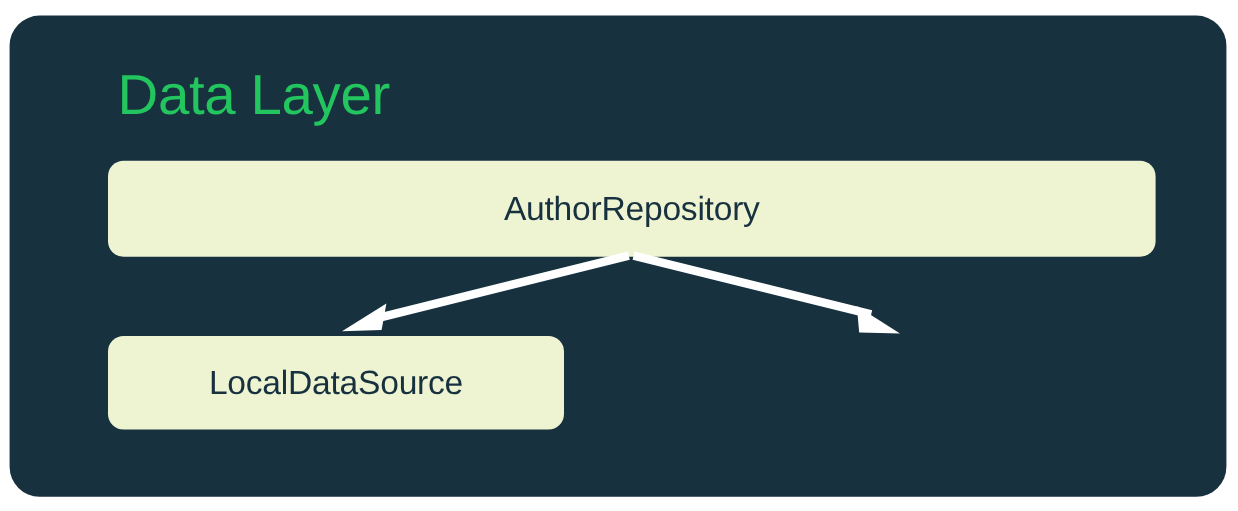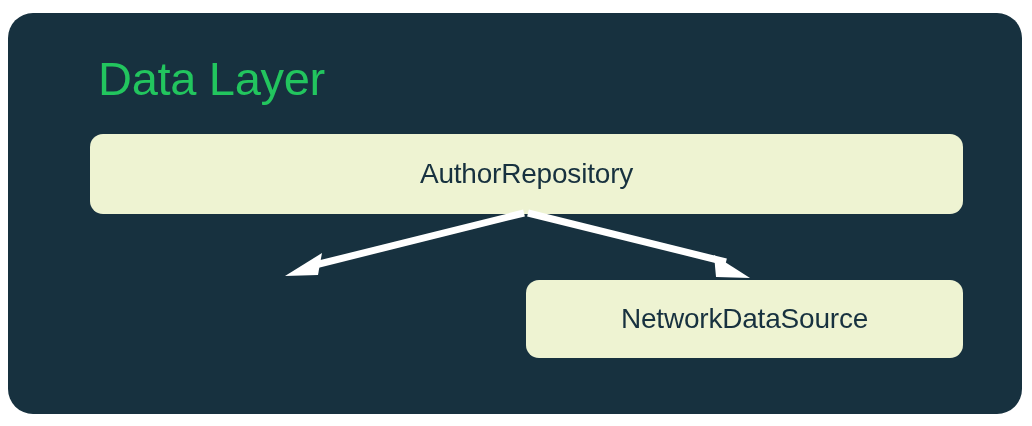--- a/index.html
+++ b/index.html
@@ -94,24 +94,24 @@
 <div id="canvas">
 
   <div id="layer-panel">
     <div id="layer-title">Data Layer</div>
   </div>
 
   <div class="node-box" id="node-author-repository">
     <span class="node-label">AuthorRepository</span>
   </div>
 
+  <div class="node-box" id="node-local-data-source">
+    <span class="node-label">LocalDataSource</span>
+  </div>
 
-  <div class="node-box" id="node-network-data-source">
-    <span class="node-label">NetworkDataSource</span>
-  </div>
 
   <svg id="arrow-layer" viewBox="0 0 1032 426" width="1032" height="426">
 
     <g>
       <line x1="524" y1="213" x2="307" y2="267" stroke="#ffffff" stroke-width="7" stroke-linecap="butt"></line>
       <polygon points="285,276 322,253 318,275" fill="#ffffff"></polygon>
     </g>
 
     <g>
       <line x1="528" y1="213" x2="726" y2="262" stroke="#ffffff" stroke-width="7" stroke-linecap="butt"></line>

